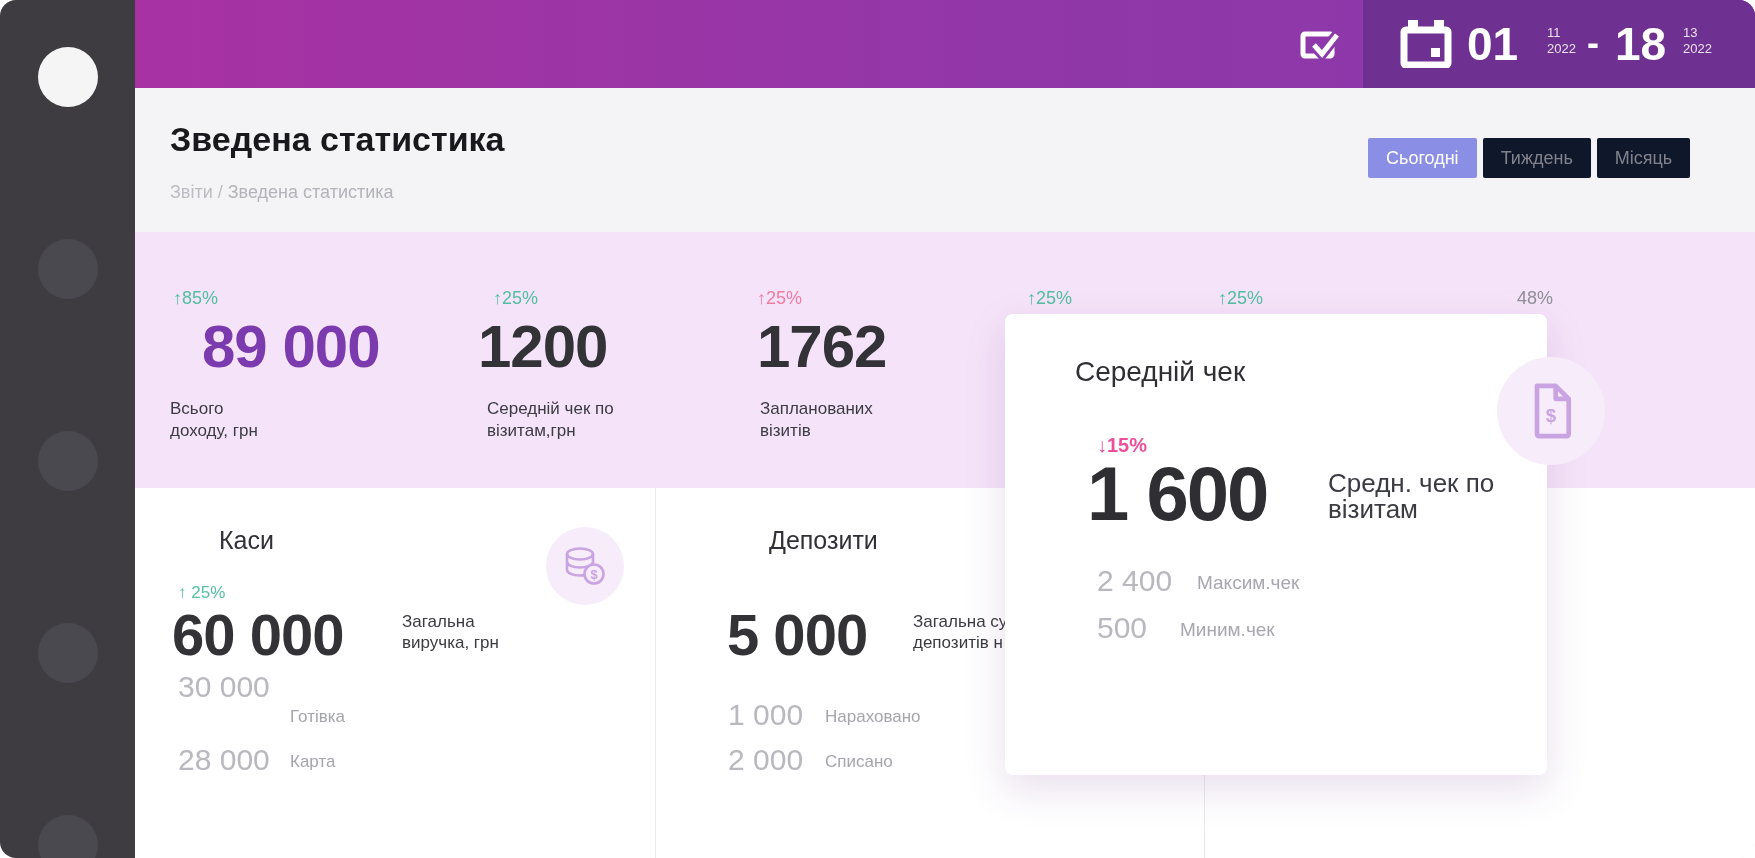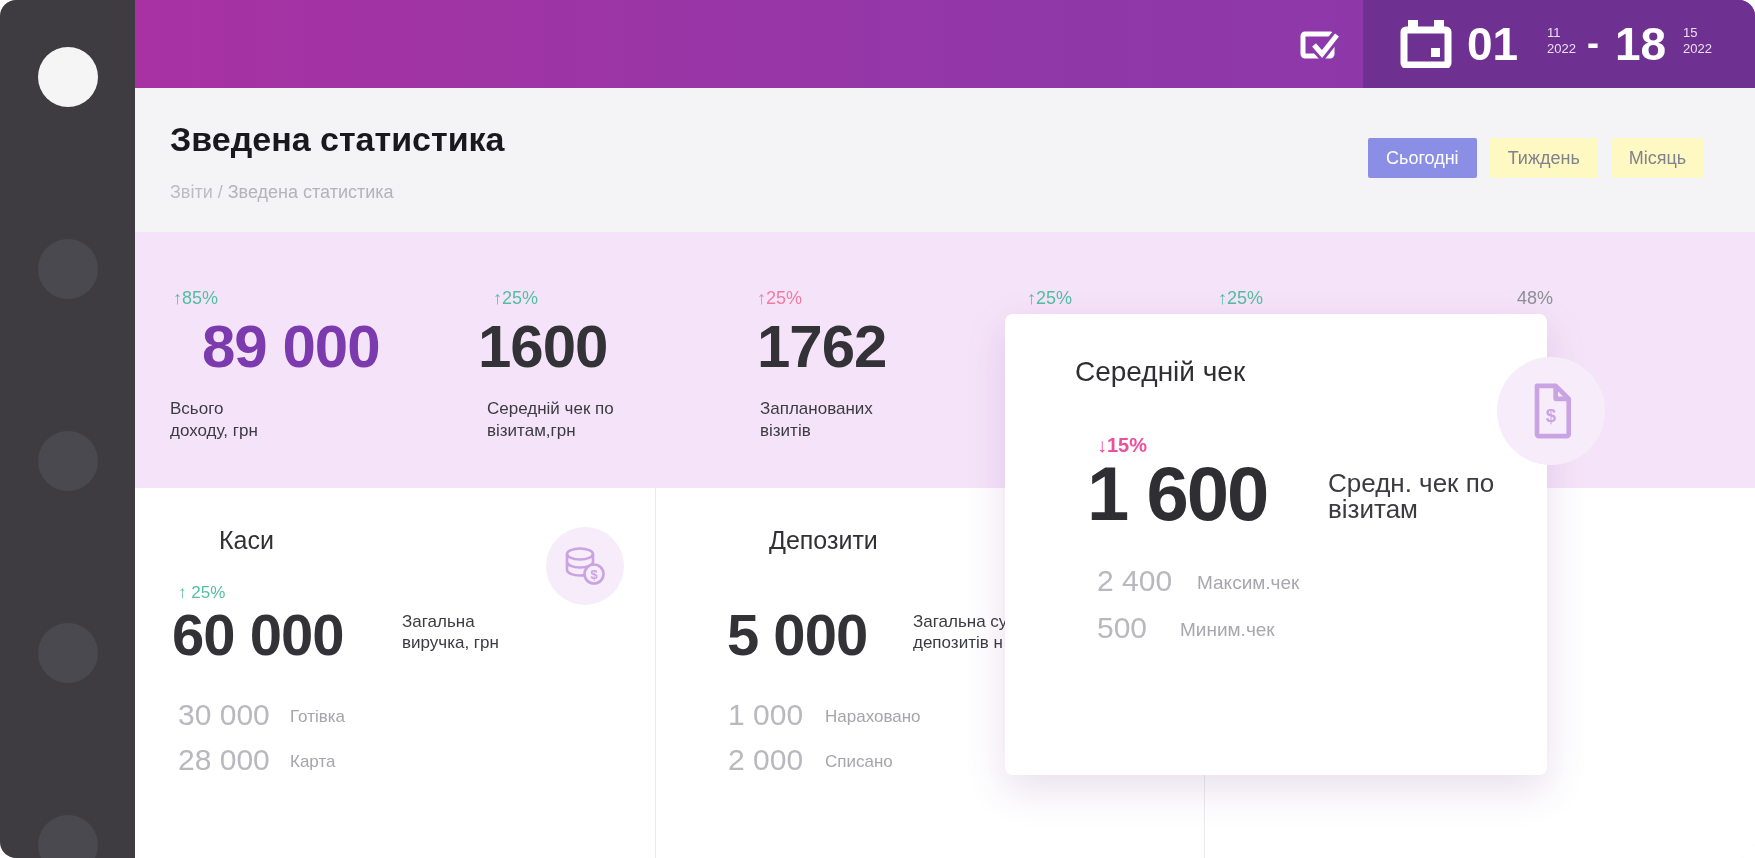--- a/index.html
+++ b/index.html
@@ -24,23 +24,23 @@
   .calendar-icon { position:absolute; left:37px; top:20px; }
   .d-big { position:absolute; top:18px; font-size:46px; font-weight:700; line-height:52px; color:#fff; }
   .d-stack { position:absolute; top:25px; font-size:13px; line-height:16px; color:rgba(255,255,255,.85); }
   .d-dash { position:absolute; top:22px; font-size:36px; font-weight:600; color:#fff; }
 
   
   .page-title { position:absolute; left:170px; top:120px; font-size:34px; font-weight:700; color:#19191d; }
   .breadcrumb { position:absolute; left:170px; top:182px; font-size:18px; }
   .breadcrumb .parent { color:#bcbcc3; }
   .breadcrumb .current { color:#b3b3ba; }
-  .tabs { position:absolute; left:1368px; top:138px; display:flex; gap:13px; }
+  .tabs { position:absolute; left:1368px; top:138px; display:flex; gap:6px; }
   .tab { height:40px; padding:0 18px; display:flex; align-items:center; font-size:18px;
-         background:#fef9c3; color:#82828c; border:none; border-radius:2px; cursor:pointer;
+         background:#0f172a; color:#82828c; border:none; border-radius:2px; cursor:pointer;
          font-family:"Liberation Sans", sans-serif; }
   .tab.active { background:#8a8ee4; color:#ffffff; }
 
   
   .band { position:absolute; left:135px; top:232px; width:1620px; height:256px; background:#f5e4f9; }
   .pct { position:absolute; top:288px; font-size:18px; font-weight:500; }
   .pct.teal { color:#52bfa0; } .pct.pink { color:#f07ca0; } .pct.gray { color:#8f8f97; }
   .band-num { position:absolute; top:312px; font-size:60px; font-weight:700;
               letter-spacing:-1px; color:#323237; }
   .band-num.purple { color:#7b3aad;margin-left:32px; }
@@ -98,21 +98,21 @@
       <rect x="31" y="28" width="9" height="9" fill="#ffffff"></rect>
     </svg>
     <span class="d-big" style="left:104px">01</span>
     <span class="d-stack" style="left:184px">
       <span>11</span><br>
       <span>2022</span>
     </span>
     <span class="d-dash" style="left:224px">-</span>
     <span class="d-big" style="left:252px">18</span>
     <span class="d-stack" style="left:320px">
-      <span>15</span><br>
+      <span>13</span><br>
       <span>2022</span>
     </span>
   </div>
 
   <div class="page-title">Зведена статистика</div>
   <div class="breadcrumb">
     <span class="parent">Звіти /</span>
     <span class="current">Зведена статистика</span>
   </div>
   <div class="tabs">
@@ -124,21 +124,21 @@
   <div class="band"></div>
 
   <span class="pct teal" style="left:173px">↑85%</span>
   <span class="pct teal" style="left:493px">↑25%</span>
   <span class="pct pink" style="left:757px">↑25%</span>
   <span class="pct teal" style="left:1027px">↑25%</span>
   <span class="pct teal" style="left:1218px">↑25%</span>
   <span class="pct gray" style="left:1517px">48%</span>
 
   <span class="band-num purple" style="left:170px">89 000</span>
-  <span class="band-num" style="left:478px">1600</span>
+  <span class="band-num" style="left:478px">1200</span>
   <span class="band-num" style="left:757px">1762</span>
 
   <div class="band-label" style="left:170px">
     <span>Всього</span><br>
     <span>доходу, грн</span>
   </div>
   <div class="band-label" style="left:487px">
     <span>Середній чек по</span><br>
     <span>візитам,грн</span>
   </div>
@@ -160,21 +160,21 @@
       <circle cx="31" cy="30" r="9.5" fill="#f6ecfa" stroke="#c9a3e2" stroke-width="2.6"></circle>
       <text x="31" y="35" text-anchor="middle" font-size="13" font-weight="bold" fill="#c9a3e2" font-family="Liberation Sans, sans-serif">$</text>
     </svg>
   </div>
   <span class="mini-pct" style="left:178px; top:583px">↑ 25%</span>
   <span class="big-num" style="left:172px; top:601px">60 000</span>
   <div class="num-label" style="left:402px; top:611px">
     <span>Загальна</span><br>
     <span>виручка, грн</span>
   </div>
-  <span class="row-val" style="left:178px; top:698px">30 000</span>
+  <span class="row-val" style="left:178px; top:670px">30 000</span>
   <span class="row-label" style="left:290px; top:707px">Готівка</span>
   <span class="row-val" style="left:178px; top:743px">28 000</span>
   <span class="row-label" style="left:290px; top:752px">Карта</span>
 
   <div class="card-title" style="left:725px; top:526px">Депозити</div>
   <span class="big-num" style="left:727px; top:601px">5 000</span>
   <div class="num-label" style="left:913px; top:611px; width:96px; overflow:hidden; white-space:nowrap">
     <span>Загальна су</span><br>
     <span>депозитів н</span>
   </div>

